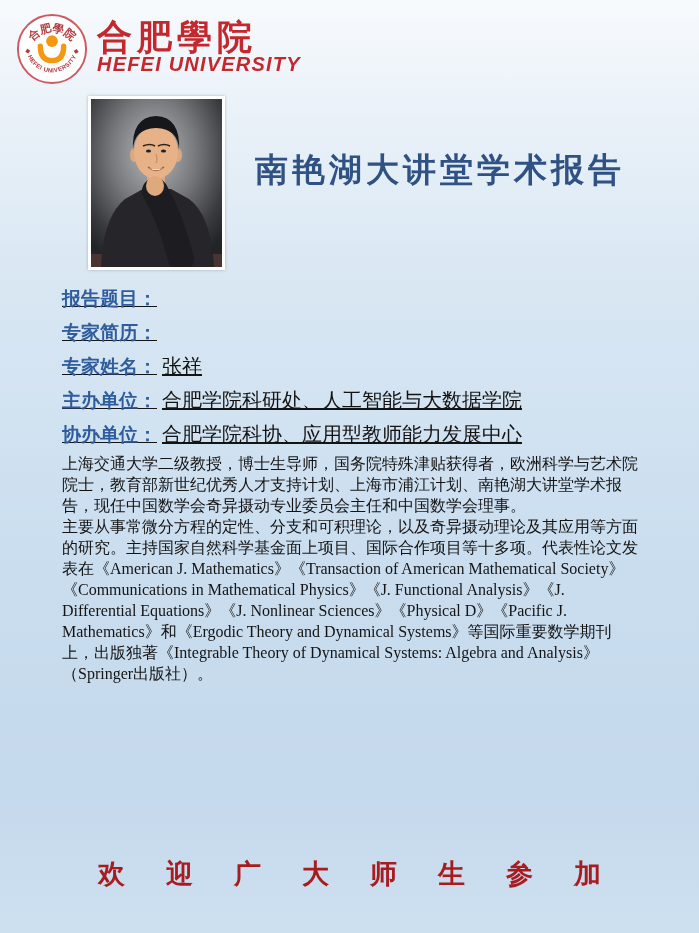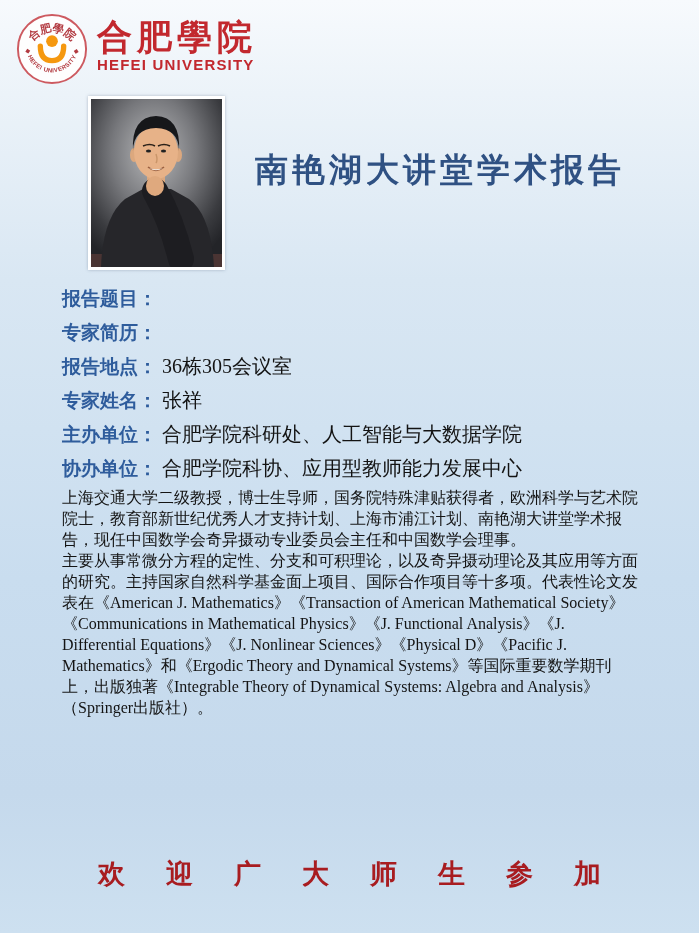--- a/index.html
+++ b/index.html
@@ -14,35 +14,35 @@
 
   
   .header { display:flex; align-items:flex-start; padding:12px 0 0 15px; height:86px; }
   .seal { width:74px; height:74px; flex:none; }
   .brand { margin-left:8px; padding-top:6px; }
   .brand-zh {
     font-size:35px; line-height:38px; font-weight:bold; color:#c2282e;
     letter-spacing:5px; font-family:"DejaVu Serif","Liberation Serif",serif;
   }
   .brand-en {
-    font-size:15px; line-height:17px; font-weight:bold; color:#c2282e;
-    letter-spacing:1.2px; font-family:"Liberation Sans","DejaVu Sans",sans-serif;
+    font-size:20px; line-height:17px; font-weight:bold; color:#c2282e;
+    letter-spacing:1.2px; font-family:"Liberation Sans","DejaVu Sans",sans-serif;font-style:italic;
   }
 
   
   .hero { display:flex; margin:10px 12px 0 88px; height:174px; }
   .photo-frame { width:137px; height:174px; background:#ffffff; padding:3px; flex:none;
                  box-shadow:0 0 3px rgba(60,80,110,.35); }
   .photo-frame svg { width:131px; height:168px; display:block; }
   .hero-title-wrap { flex:1; text-align:center; padding:52px 46px 0 14px; }
   .hero-title { font-size:33px; font-weight:bold; color:#2f5183; letter-spacing:4px; white-space:nowrap; }
 
   
   .content { padding:13px 57px 0 62px; }
-  .info-row { display:flex; margin-bottom:3px; }
+  .info-row { display:flex; margin-bottom:3px;text-decoration:underline; }
   .info-label { flex:none; width:100px; font-size:19px; line-height:31px;
                 font-weight:bold; color:#2e5c9c; white-space:nowrap; }
   .info-value { font-size:20px; line-height:31px; color:#131313; }
   .info-value.en { font-size:21px; max-width:402px; }
 
   
   .bio-box { height:312px; overflow:hidden; margin-top:4px; }
 
   
   .welcome {
@@ -116,24 +116,20 @@
 <div class="content">
 
   <div class="info-row">
     <div class="info-label">报告题目：</div>
   </div>
 
   <div class="info-row">
     <div class="info-label">专家简历：</div>
   </div>
 
-  <div class="info-row">
-    <div class="info-label">报告地点：</div>
-    <div class="info-value">36栋305会议室</div>
-  </div>
 
   <div class="info-row">
     <div class="info-label">专家姓名：</div>
     <div class="info-value">张祥</div>
   </div>
 
   <div class="info-row">
     <div class="info-label">主办单位：</div>
     <div class="info-value">合肥学院科研处、人工智能与大数据学院</div>
   </div>

